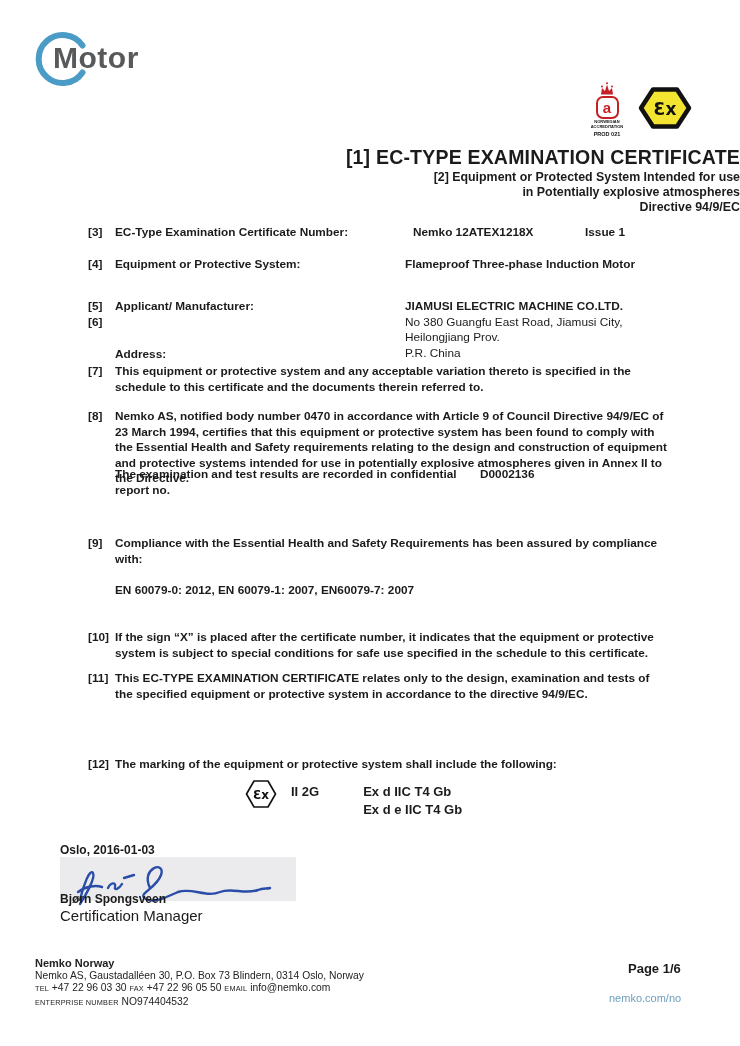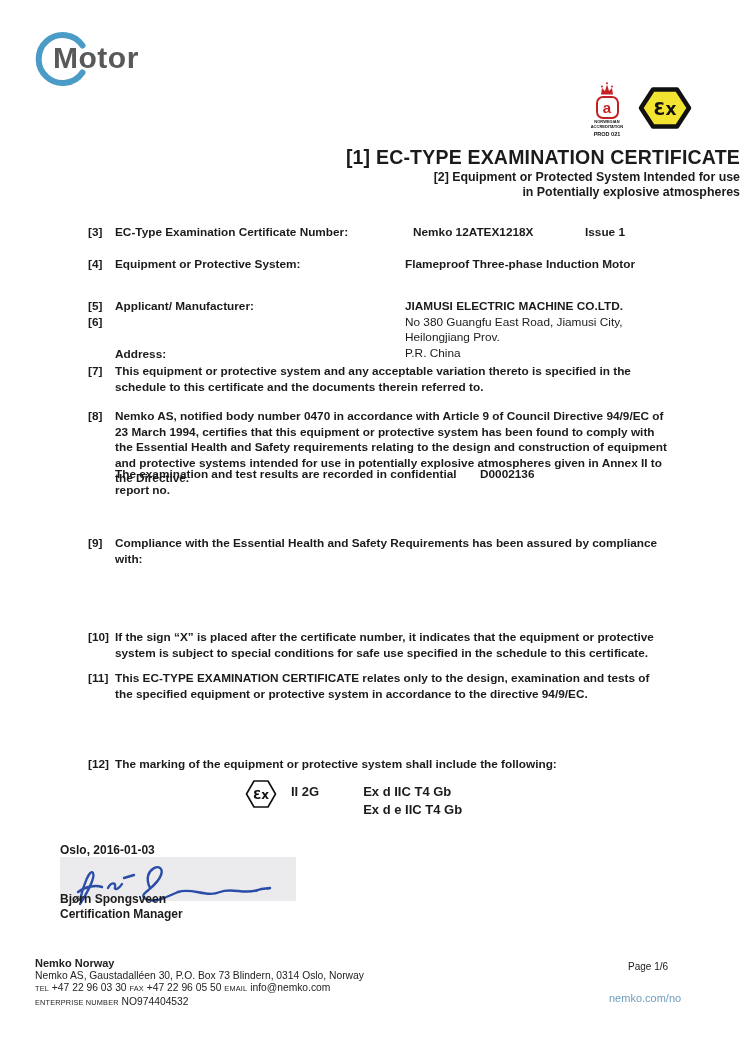--- a/index.html
+++ b/index.html
@@ -55,27 +55,27 @@
   .marking { top:778px; left:245px; display:flex; align-items:flex-start; }
   .marking .hex { margin-top:1px; }
   .marking .grp { font-size:13px; font-weight:bold; margin-left:14px; margin-top:6px; }
   .marking .codes { margin-left:44px; font-size:13px; font-weight:bold; line-height:18px; margin-top:5px; }
 
   
   .date { top:843px; left:60px; font-size:12px; font-weight:bold; }
   .sig-band { top:857px; left:60px; width:236px; height:44px; background:#ebebed; }
   .sig-svg { top:858px; left:66px; }
   .sig-name { top:892px; left:60px; font-size:12px; font-weight:bold; }
-  .sig-role { top:907px; left:60px; font-size:12px; font-weight:bold; }
+  .sig-role { top:907px; left:60px; font-size:15px; font-weight:normal; }
 
   
   .footer { top:957px; left:35px; font-size:10.3px; line-height:12.5px; color:#222; }
   .footer .co { font-size:11px; font-weight:bold; }
   .footer .lbl { font-size:7.3px; letter-spacing:0.2px; }
-  .page-no { top:961px; left:628px; font-size:10px; font-weight:normal; }
+  .page-no { top:961px; left:628px; font-size:13px; font-weight:bold; }
   .website { top:992px; left:609px; font-size:11px; color:#6e9dbd; }
 </style>
 </head>
 <body>
 
 <div class="page">
 
   <div class="abs logo">
     <svg width="58" height="58" viewBox="0 0 58 58">
       <path d="M 49.5 15.5 A 24 24 0 1 0 49.5 42.5" fill="none" stroke="#4a9cc6" stroke-width="6" stroke-linecap="round"></path>
@@ -102,20 +102,21 @@
     <svg width="54" height="44" viewBox="0 0 54 44">
       <polygon points="3,22 15,3.5 39,3.5 51,22 39,40.5 15,40.5" fill="#f3e431" stroke="#111" stroke-width="4.5" stroke-linejoin="round"></polygon>
       <text x="27" y="29" text-anchor="middle" font-family="DejaVu Sans, sans-serif" font-weight="bold" font-size="17" fill="#111">Ɛx</text>
     </svg>
   </div>
 
   <div class="abs title-block">
     <div class="h1">[1] EC-TYPE EXAMINATION CERTIFICATE</div>
     <div class="sub">[2] Equipment or Protected System Intended for use</div>
     <div class="sub">in Potentially explosive atmospheres</div>
+    <div class="sub">Directive 94/9/EC</div>
   </div>
 
   <div class="abs item kv" style="top:225px;">
     <span class="num">[3]</span>
     <span class="label">EC-Type Examination Certificate Number:</span>
     <span class="value">Nemko 12ATEX1218X</span>
     <span class="issue">Issue 1</span>
   </div>
 
   <div class="abs item kv" style="top:257px;">
@@ -153,20 +154,23 @@
 
   <div class="report" style="top:467px;">
     <div>The examination and test results are recorded in confidential</div>
     <div>report no.</div>
     <span class="rno">D0002136</span>
   </div>
 
   <div class="abs item" style="top:536px;">
     <span class="num">[9]</span>
     <div class="body">Compliance with the Essential Health and Safety Requirements has been assured by compliance with:</div>
+  </div>
+  <div class="abs item" style="top:583px; left:115px;">
+    <div class="body">EN 60079-0: 2012, EN 60079-1: 2007, EN60079-7: 2007</div>
   </div>
 
   <div class="abs item" style="top:610px;margin-top:20px;">
     <span class="num">[10]</span>
     <div class="body">If the sign “X” is placed after the certificate number, it indicates that the equipment or protective system is subject to special conditions for safe use specified in the schedule to this certificate.</div>
   </div>
 
   <div class="abs item" style="top:671px;">
     <span class="num">[11]</span>
     <div class="body">

